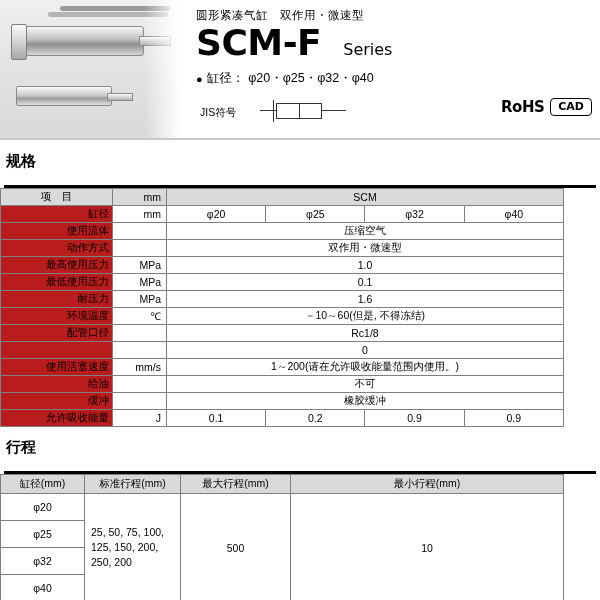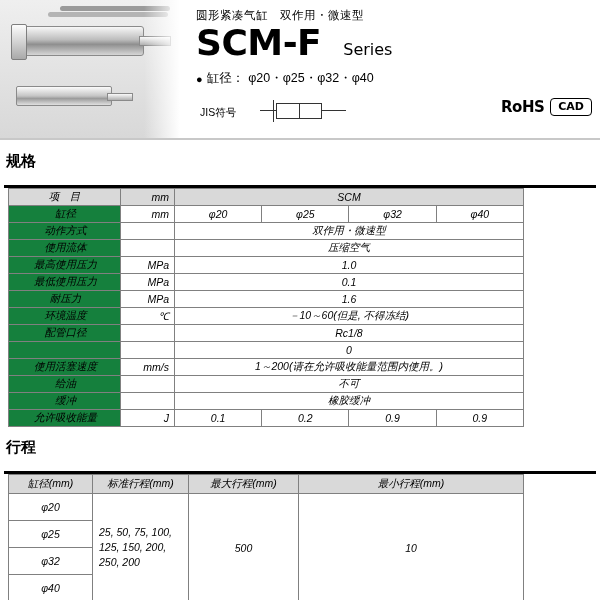--- a/index.html
+++ b/index.html
@@ -108,32 +108,32 @@
   
   .sec-head {
     font-size: 15px; font-weight: bold;
     padding: 3px 0 14px 2px;
     border-bottom: 3px solid #000;
     margin: 8px 4px 0 4px;
   }
   .sec-head.spec { margin-top: 9px; }
 
   
-  table { border-collapse: collapse; width: 516px; margin: 0 8px; font-style: italic; }
+  table { border-collapse: collapse; width: 564px; margin: 0 0; }
   table td, table th {
     border: 1px solid #808080;
     font-size: 10.5px;
     padding: 1px 3px;
     height: 17px;
     text-align: center;
     font-weight: normal;
     background: #fff;
   }
   .hdr { background: #d9d9d9 !important; font-weight: normal; }
-  .lbl { text-align: center; padding-left: 5px; background:#15803d; }
+  .lbl { text-align: right; padding-left: 5px; background:#b91c1c; }
   .unit { text-align: right; padding-right: 5px; width: 54px; }
   .c-item { width: 112px; }
 
   
   .stroke-tbl td { height: 27px; }
   .stroke-tbl .hdr { height: 19px; }
   .note { font-size: 9.5px; margin: 4px 0 0 5px; }
 </style>
 </head>
 <body>
@@ -193,28 +193,28 @@
     </tr>
     <tr>
       <td class="lbl">缸径</td>
       <td class="unit">mm</td>
       <td>φ20</td>
       <td>φ25</td>
       <td>φ32</td>
       <td>φ40</td>
     </tr>
     <tr>
+      <td class="lbl">使用流体</td>
+      <td class="unit"></td>
+      <td colspan="4">压缩空气</td>
+    </tr>
+    <tr>
       <td class="lbl">动作方式</td>
       <td class="unit"></td>
       <td colspan="4">双作用・微速型</td>
-    </tr>
-    <tr>
-      <td class="lbl">使用流体</td>
-      <td class="unit"></td>
-      <td colspan="4">压缩空气</td>
     </tr>
     <tr>
       <td class="lbl">最高使用压力</td>
       <td class="unit">MPa</td>
       <td colspan="4">1.0</td>
     </tr>
     <tr>
       <td class="lbl">最低使用压力</td>
       <td class="unit">MPa</td>
       <td colspan="4">0.1</td>

